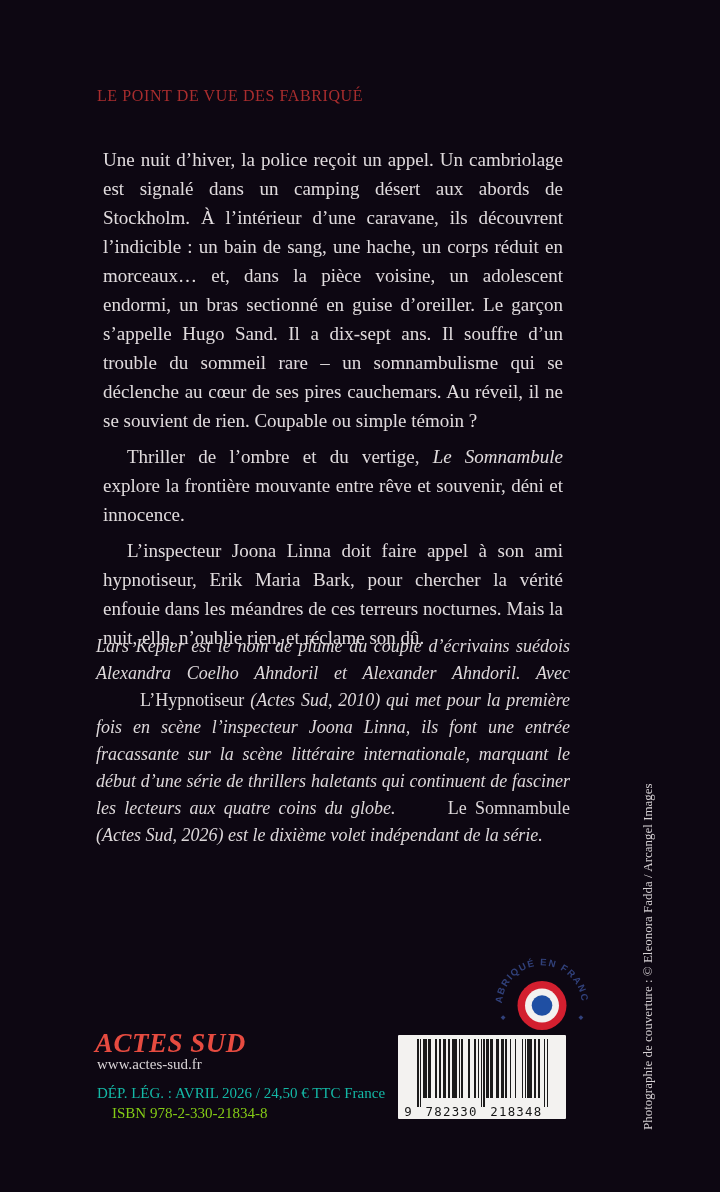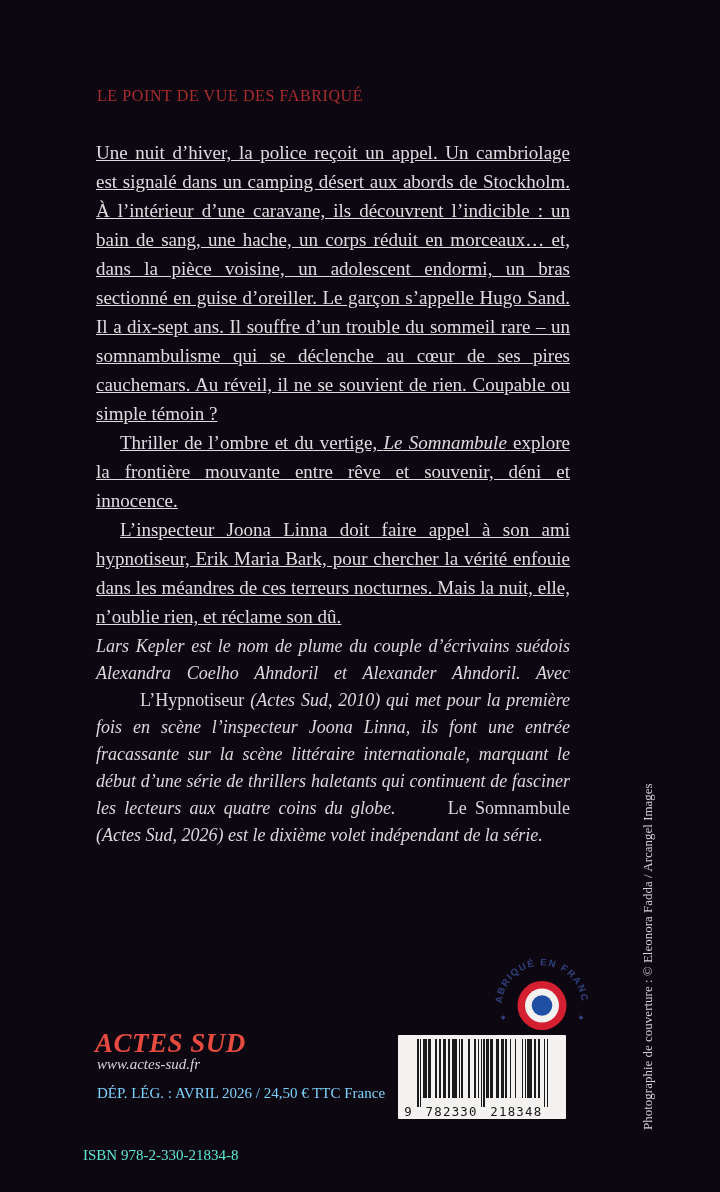--- a/index.html
+++ b/index.html
@@ -17,21 +17,21 @@
     font-size:16px;letter-spacing:.6px;
     color:#a92d2e;
   }
 
   .synopsis{
     position:absolute;left:96px;top:138px;width:474px;
     font-size:19px;line-height:29px;
     color:#e0dbdd;
     text-align:justify;
   }
-  .synopsis p{margin:0;text-decoration:underline;}
+  .synopsis p{margin:7px;}
   .synopsis p.indent{text-indent:24px;}
   .seg-italic{font-style:italic;}
   .seg-roman{font-style:normal;}
 
   .author-bio{
     position:absolute;left:96px;top:633px;width:474px;
     font-size:18px;line-height:27px;
     font-style:italic;
     color:#ddd8da;
     text-align:justify;
@@ -39,29 +39,29 @@
   .author-bio .seg-roman{font-style:normal;margin-left:44px;}
 
   .publisher-logo{
     position:absolute;left:95px;top:1028px;
     font-style:italic;font-weight:bold;
     font-size:27px;letter-spacing:.5px;
     color:#e64b40;
   }
   .publisher-website{
     position:absolute;left:97px;top:1056px;
-    font-size:15px;color:#d9d4d6;font-style:italic;
+    font-size:15px;color:#d9d4d6;
   }
   .legal-deposit{
     position:absolute;left:97px;top:1085px;
-    font-size:15px;color:#7dd3fc;
+    font-size:15px;color:#14b8a6;
   }
   .isbn-line{
-    position:absolute;left:83px;top:1105px;
-    font-size:15px;color:#5eead4;margin-top:42px;
+    position:absolute;left:112px;top:1105px;
+    font-size:15px;color:#84cc16;
   }
 
   .badge{
     position:absolute;left:488px;top:952px;
     width:108px;height:92px;
   }
   .badge-text{
     font-family:"Liberation Sans", sans-serif;
     font-weight:bold;font-size:9.6px;
     letter-spacing:1.5px;

